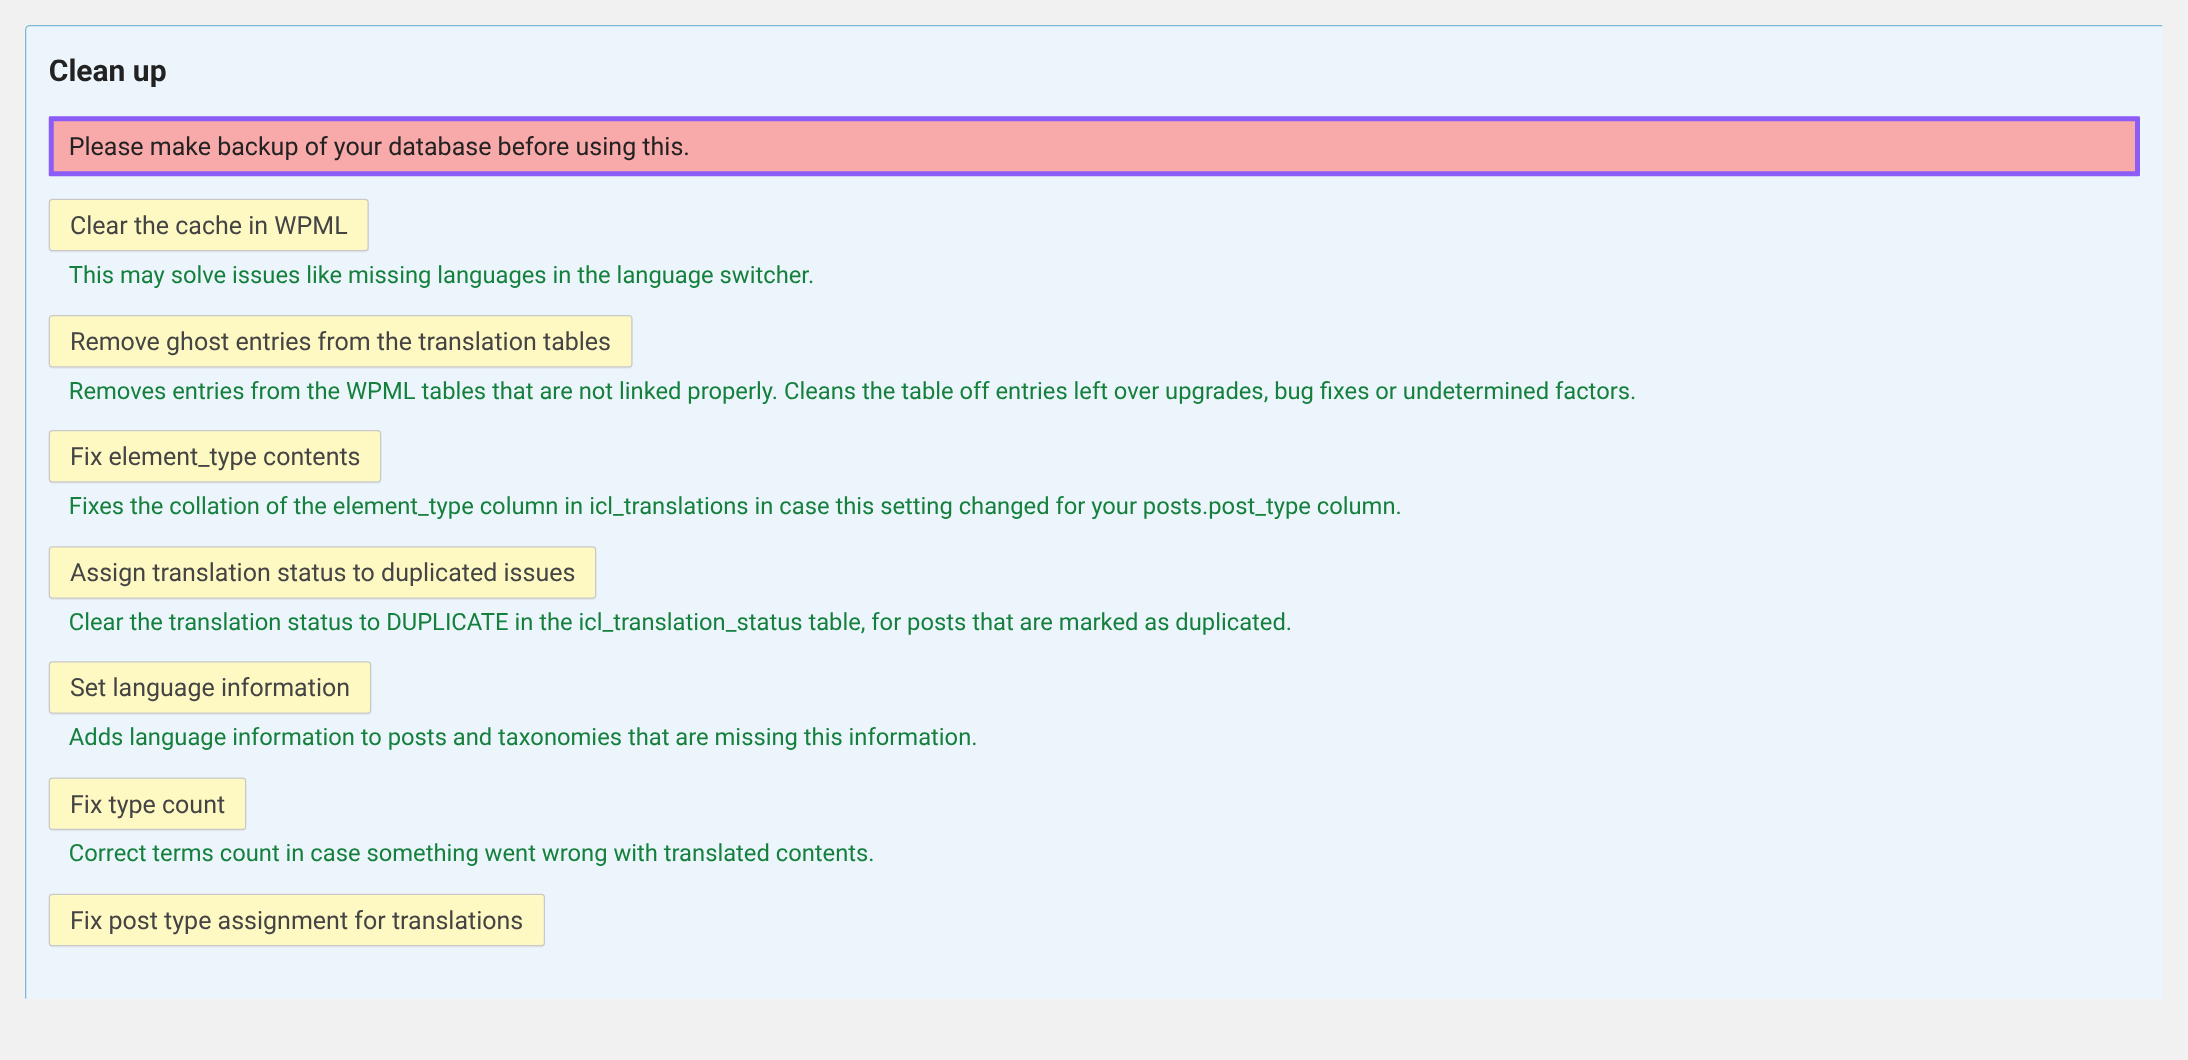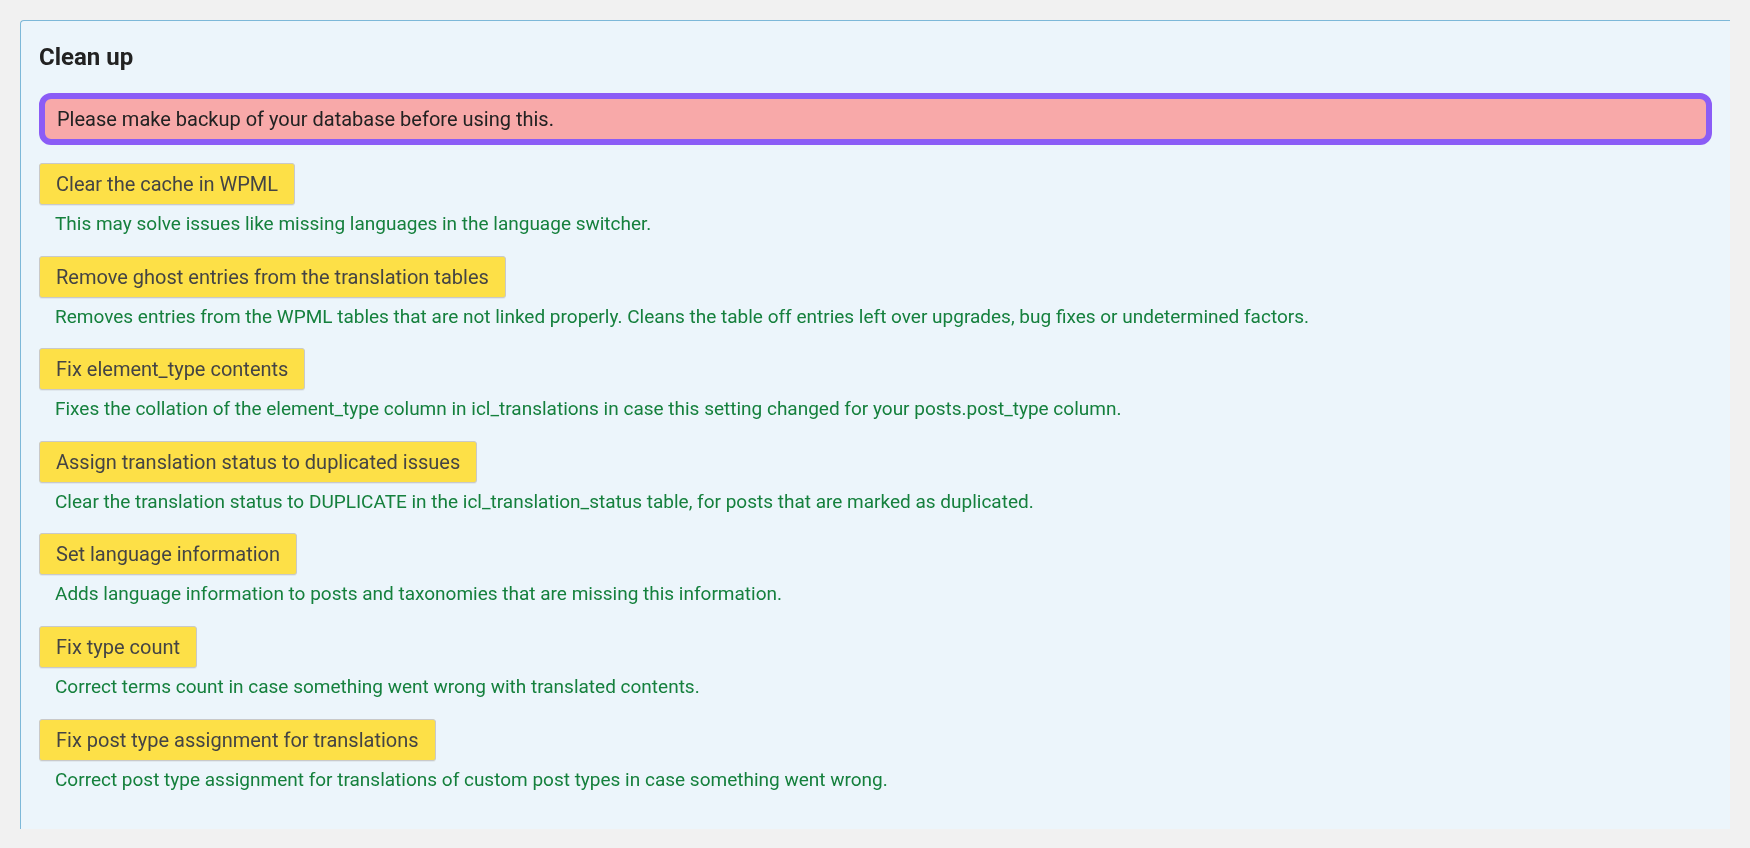--- a/index.html
+++ b/index.html
@@ -22,33 +22,33 @@
       padding: 22px 18px 18px 18px;
     }
     .panel-title {
       font-size: 24px;
       font-weight: 700;
       color: #222;
       margin-bottom: 22px;
     }
     .warning-box {
       background: #f8a9a9;
-      border: 6px solid #8b5cf6;
-      border-radius: 12px;
+      border: 4px solid #8b5cf6;
+      border-radius: 1px;
       padding: 8px 12px;
       font-size: 20px;
       color: #222;
       margin-bottom: 18px;
     }
     .action-group {
       margin-bottom: 18px;
     }
     .action-button {
       display: inline-block;
-      background: #fde047;
+      background: #fef9c3;
       border: 1px solid #c9c9c9;
       border-radius: 3px;
       padding: 8px 16px;
       font-size: 20px;
       color: #444;
       cursor: pointer;
       font-family: inherit;
       box-shadow: 0 1px 0 rgba(0,0,0,0.05);
       margin-bottom: 6px;
     }
@@ -92,15 +92,14 @@
     <div class="action-desc">Adds language information to posts and taxonomies that are missing this information.</div>
   </div>
 
   <div class="action-group">
     <button class="action-button">Fix type count</button>
     <div class="action-desc">Correct terms count in case something went wrong with translated contents.</div>
   </div>
 
   <div class="action-group">
     <button class="action-button">Fix post type assignment for translations</button>
-    <div class="action-desc">Correct post type assignment for translations of custom post types in case something went wrong.</div>
   </div>
 </div>
 
 </body></html>

